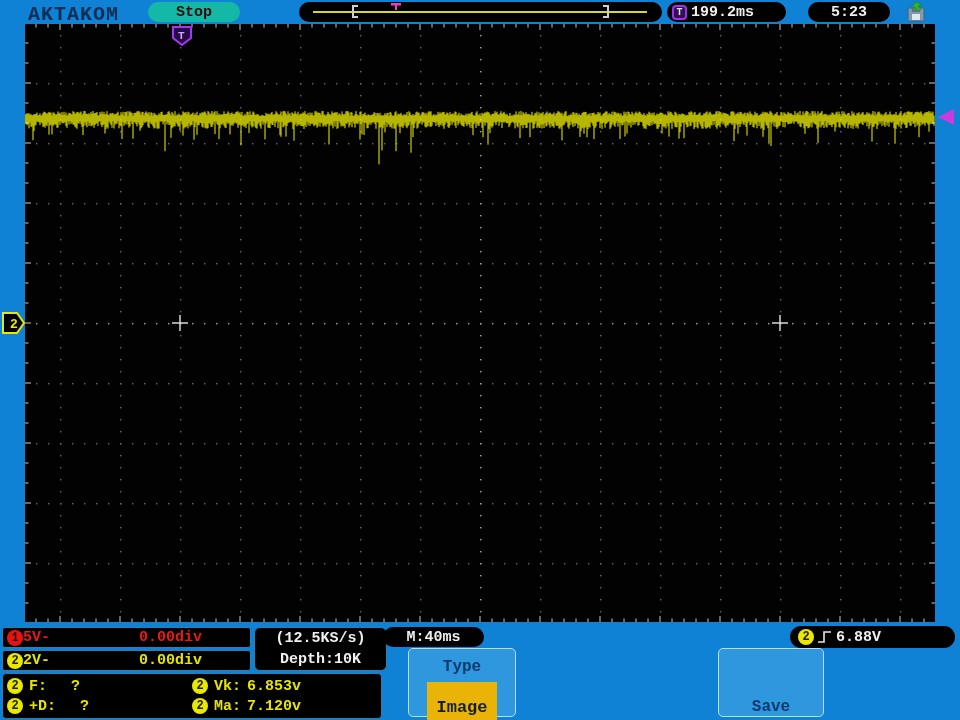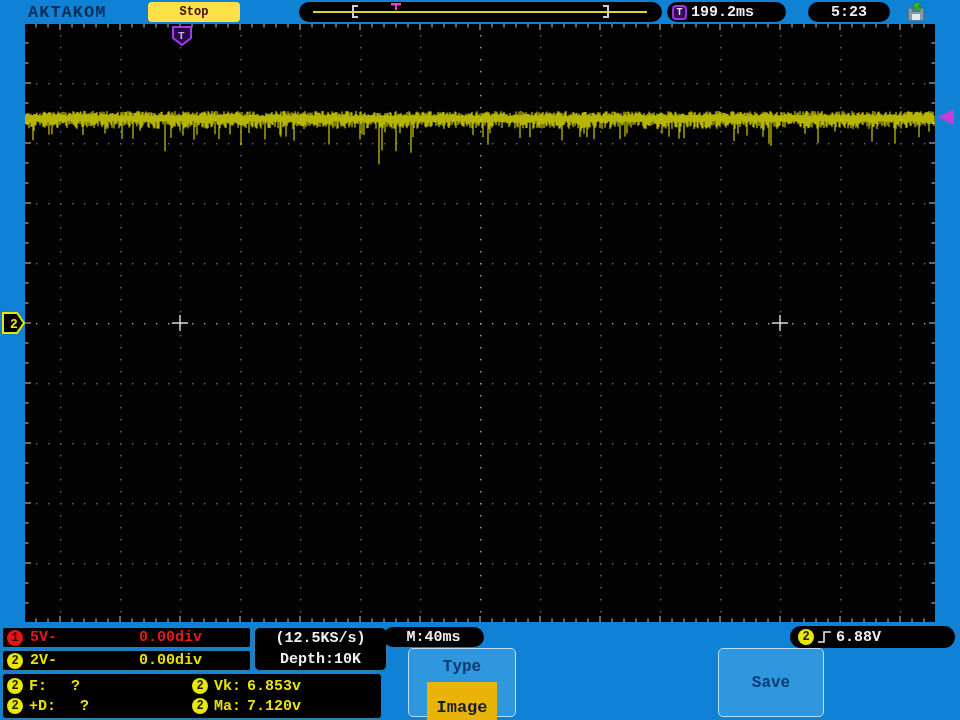--- a/index.html
+++ b/index.html
@@ -7,27 +7,27 @@
   body {
     position:relative;
     background:#0f82d6;
     font-family:"Liberation Mono","DejaVu Sans Mono",monospace;
     font-weight:bold;
     overflow:hidden;
   }
   .abs { position:absolute; }
 
   
-  .brand { left:28px; top:3px; font-size:17px; letter-spacing:1px; color:#0b2e55; }
+  .brand { left:28px; top:3px; font-size:20px; letter-spacing:1px; color:#0b2e55; }
   .pill  { background:#000; border-radius:10px; height:20px; top:2px; display:flex; align-items:center; }
   .stop-pill {
     left:148px; top:2px; width:92px; height:20px;
-    background:#fde047; border-radius:4px;
+    background:#14b8a6; border-radius:10px;
     display:flex; align-items:center; justify-content:center;
-    color:#3c0a0a; font-size:12px;
+    color:#3c0a0a; font-size:15px;
   }
   .hpos-pill { left:299px; width:363px; }
   .hpos-line { left:14px; top:9px; width:334px; height:2px; background:#d9d922; }
   .bracket { top:3px; width:6px; height:13px; }
   .bracket.l { left:53px;  border-left:2px solid #cfcfcf; border-top:2px solid #cfcfcf; border-bottom:2px solid #cfcfcf; }
   .bracket.r { left:304px; border-right:2px solid #cfcfcf; border-top:2px solid #cfcfcf; border-bottom:2px solid #cfcfcf; }
   .tpos-marker { left:92px; top:1px; }
   .trigtime-pill { left:667px; width:119px; padding-left:5px; gap:4px; }
   .t-icon {
     width:15px; height:15px; border:2px solid #9a35e8; border-radius:4px;
@@ -47,21 +47,21 @@
   .ch-box { left:2px; width:249px; height:21px; border-radius:3px; display:flex; align-items:center; padding:0 4px; }
   .ch1-box { top:627px; }
   .ch2-box { top:650px; }
   .badge {
     width:16px; height:16px; border-radius:50%;
     display:inline-flex; align-items:center; justify-content:center;
     font-size:12px; flex:none;
   }
   .badge.b1 { background:#e81414; color:#2a0202; }
   .badge.b2 { background:#e8e800; color:#222200; }
-  .ch-scale { font-size:15px; margin-left:7px; }
+  .ch-scale { font-size:15px; margin-left:0; }
   .ch-pos   { font-size:15px; margin-left:auto; margin-right:44px; }
   .c-red { color:#ea1818; }
   .c-yel { color:#e4e400; }
   .acq-box { left:254px; top:627px; width:133px; height:44px; border-radius:6px;
              display:flex; flex-direction:column; justify-content:center; align-items:center; }
   .acq-box div { color:#efefef; font-size:15px; line-height:21px; }
   .tb-pill { left:383px; top:627px; width:101px; border-radius:10px; justify-content:center; }
   .trglvl-pill { left:790px; top:626px; width:165px; height:22px; border-radius:11px;
                  background:#000; display:flex; align-items:center; padding-left:8px; gap:3px; }
   .meas-box { left:2px; top:673px; width:380px; height:46px; border-radius:4px;
@@ -69,21 +69,21 @@
               align-items:center; padding:2px 4px; }
   .meas-cell { display:flex; align-items:center; gap:6px; }
   .meas-cell .lbl { font-size:15px; color:#e4e400; white-space:pre; }
   .meas-cell .val { font-size:15px; color:#e4e400; }
   .soft-panel {
     background:#2e97de; border:1px solid #b8dff5; border-radius:5px;
     width:108px; height:69px; top:648px;
     display:flex; flex-direction:column; align-items:center;
   }
   .type-panel { left:408px; }
-  .save-btn   { left:718px; width:106px; justify-content:center; }
+  .save-btn   { left:718px; width:106px; justify-content:flex-end; }
   .soft-label { color:#0c3a70; font-size:16px; }
   .type-panel .soft-label { margin-top:9px; }
   .selected-item { margin-top:6px; background:#eab308; color:#13202c; font-size:17px; padding:16px 9px; }
 </style>
 </head>
 <body>
 
 <div class="abs brand">AKTAKOM</div>
 
 <div class="abs stop-pill">Stop</div>

